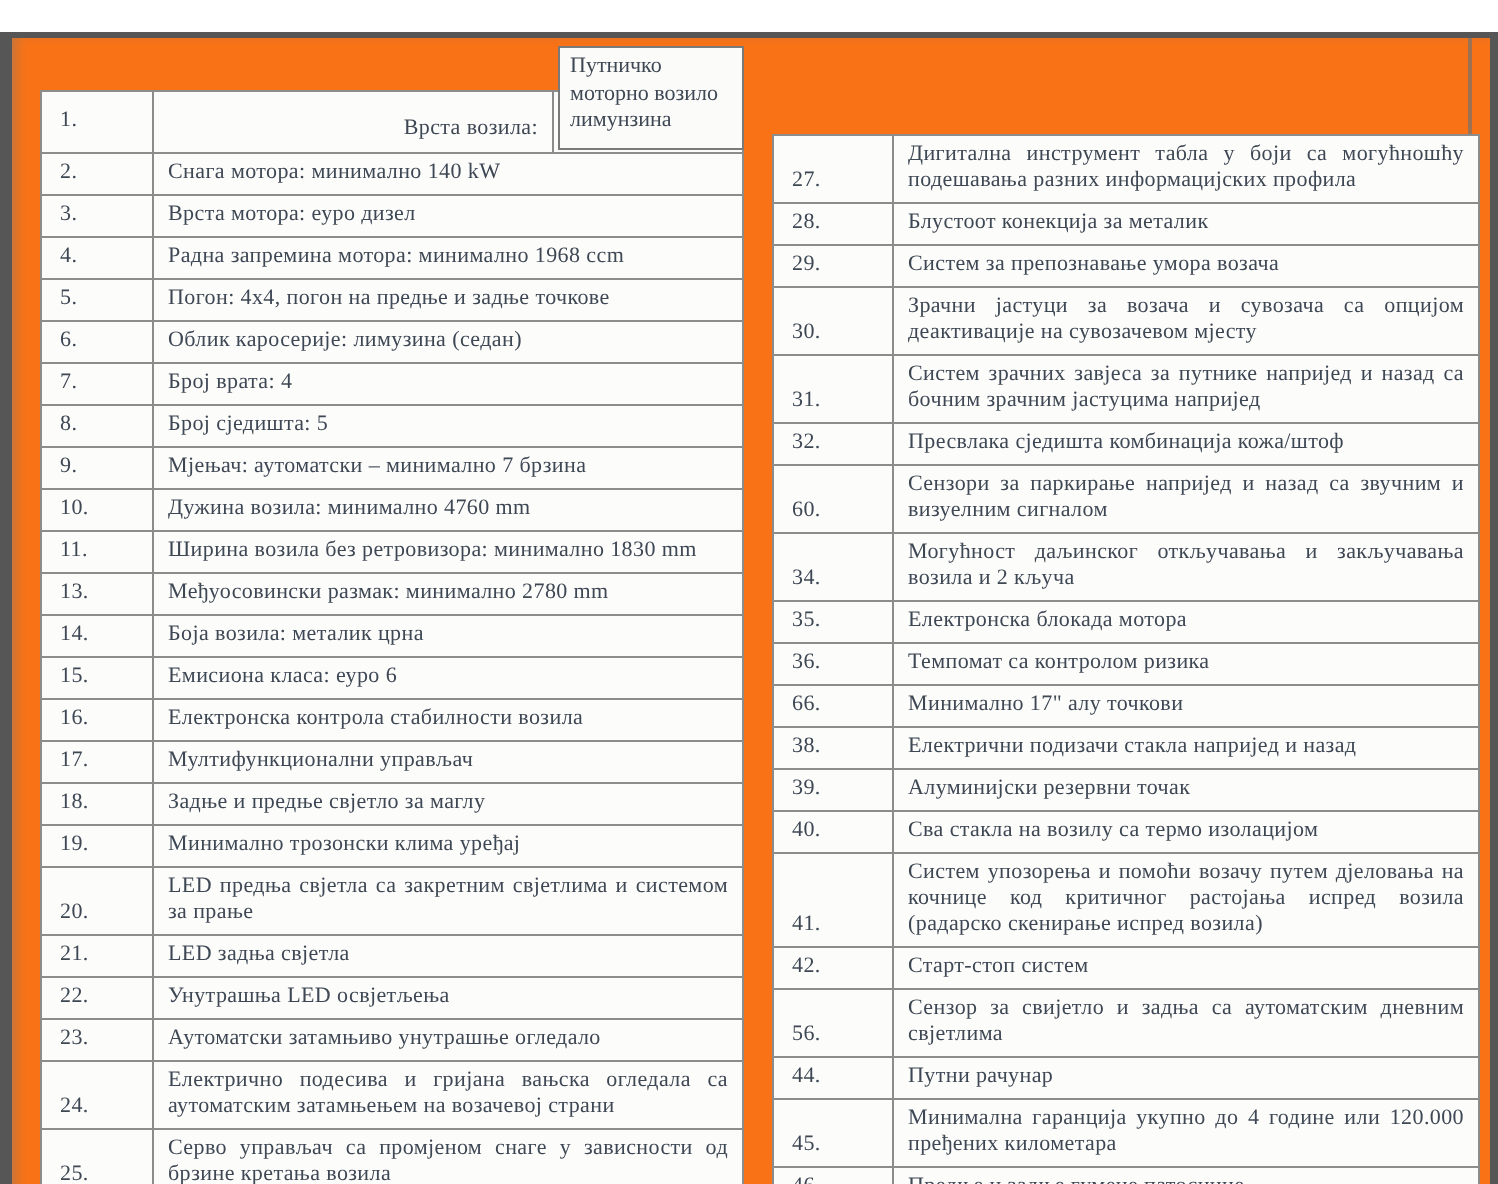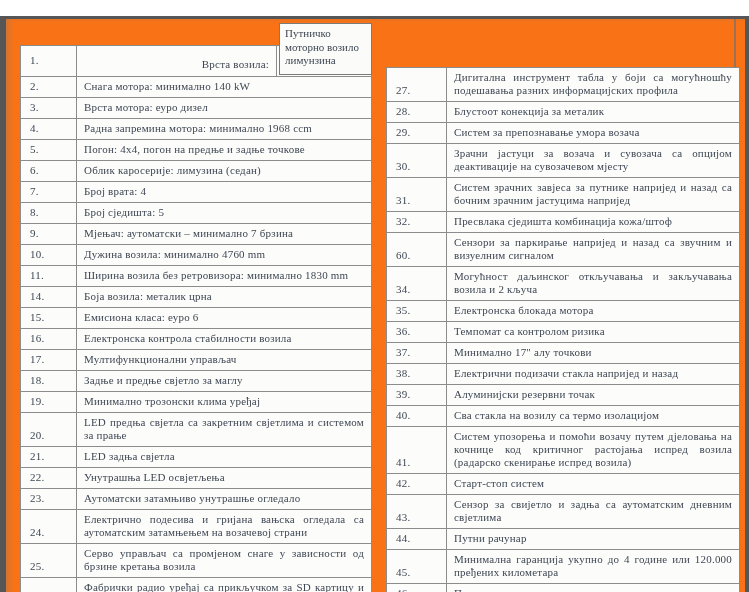--- a/index.html
+++ b/index.html
@@ -145,20 +145,24 @@
             </tr>
             <tr>
               <td class="num">10.</td>
               <td class="desc" colspan="2">Дужина возила: минимално 4760 mm</td>
             </tr>
             <tr>
               <td class="num">11.</td>
               <td class="desc" colspan="2">Ширина возила без ретровизора: минимално 1830 mm</td>
             </tr>
             <tr>
+              <td class="num">13.</td>
+              <td class="desc" colspan="2">Међуосовински размак: минимално 2780 mm</td>
+            </tr>
+            <tr>
               <td class="num">14.</td>
               <td class="desc" colspan="2">Боја возила: металик црна</td>
             </tr>
             <tr>
               <td class="num">15.</td>
               <td class="desc" colspan="2">Емисиона класа: еуро 6</td>
             </tr>
             <tr>
               <td class="num">16.</td>
               <td class="desc" colspan="2">Електронска контрола стабилности возила</td>
@@ -244,21 +248,21 @@
             </tr>
             <tr>
               <td class="num">35.</td>
               <td class="desc">Електронска блокада мотора</td>
             </tr>
             <tr>
               <td class="num">36.</td>
               <td class="desc">Темпомат са контролом ризика</td>
             </tr>
             <tr>
-              <td class="num">37.</td>
+              <td class="num">66.</td>
               <td class="desc">Минимално 17" алу точкови</td>
             </tr>
             <tr>
               <td class="num">38.</td>
               <td class="desc">Електрични подизачи стакла напријед и назад</td>
             </tr>
             <tr>
               <td class="num">39.</td>
               <td class="desc">Алуминијски резервни точак</td>
             </tr>
@@ -268,21 +272,21 @@
             </tr>
             <tr>
               <td class="num">41.</td>
               <td class="desc">Систем упозорења и помоћи возачу путем дјеловања на кочнице код критичног растојања испред возила (радарско скенирање испред возила)</td>
             </tr>
             <tr>
               <td class="num">42.</td>
               <td class="desc">Старт-стоп систем</td>
             </tr>
             <tr>
-              <td class="num">43.</td>
+              <td class="num">56.</td>
               <td class="desc">Сензор за свијетло и задња са аутоматским дневним свјетлима</td>
             </tr>
             <tr>
               <td class="num">44.</td>
               <td class="desc">Путни рачунар</td>
             </tr>
             <tr>
               <td class="num">45.</td>
               <td class="desc">Минимална гаранција укупно до 4 године или 120.000 пређених километара</td>
             </tr>

